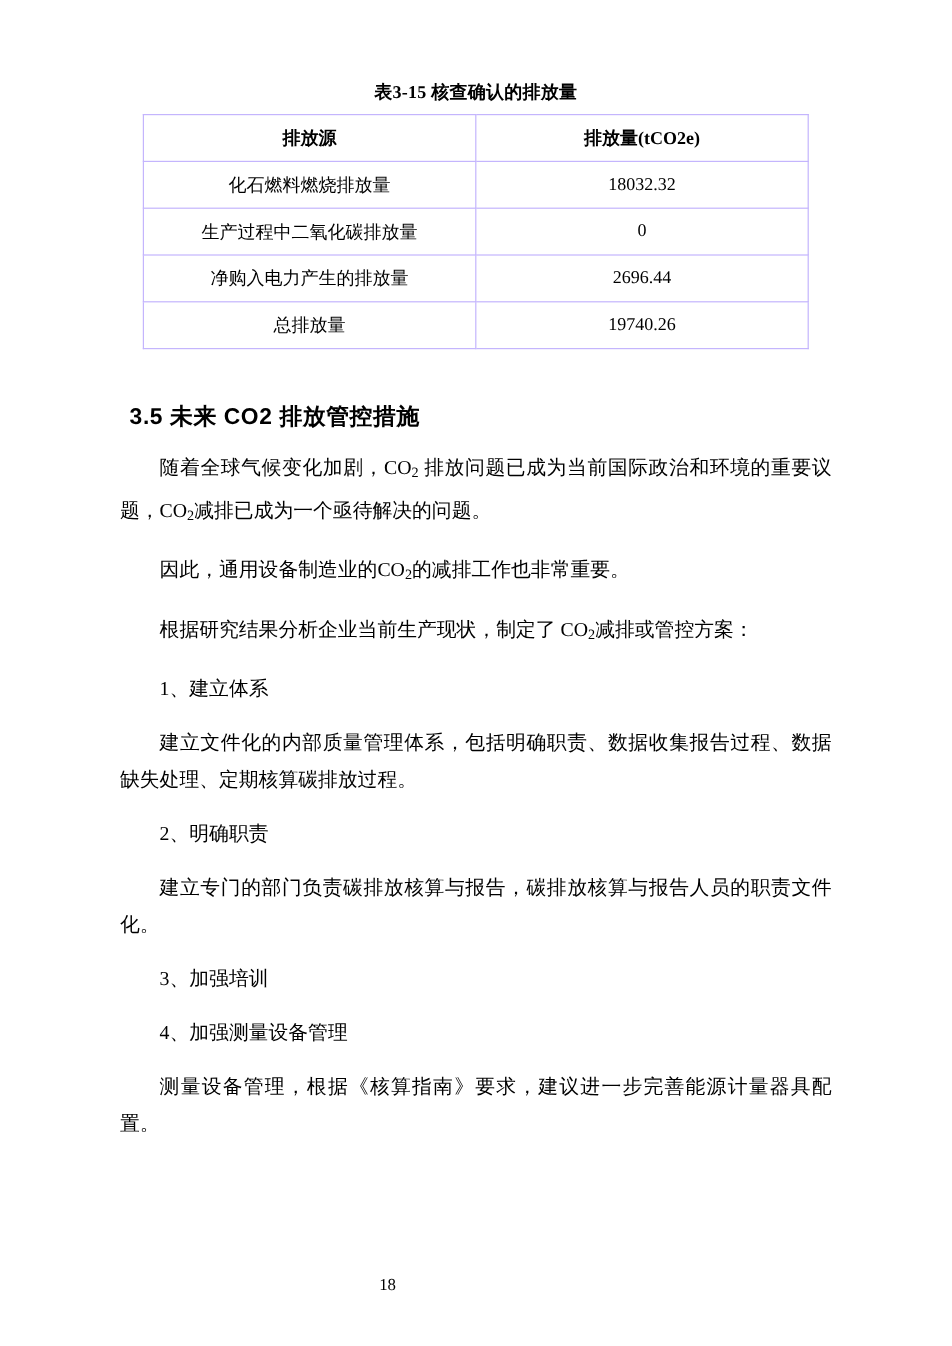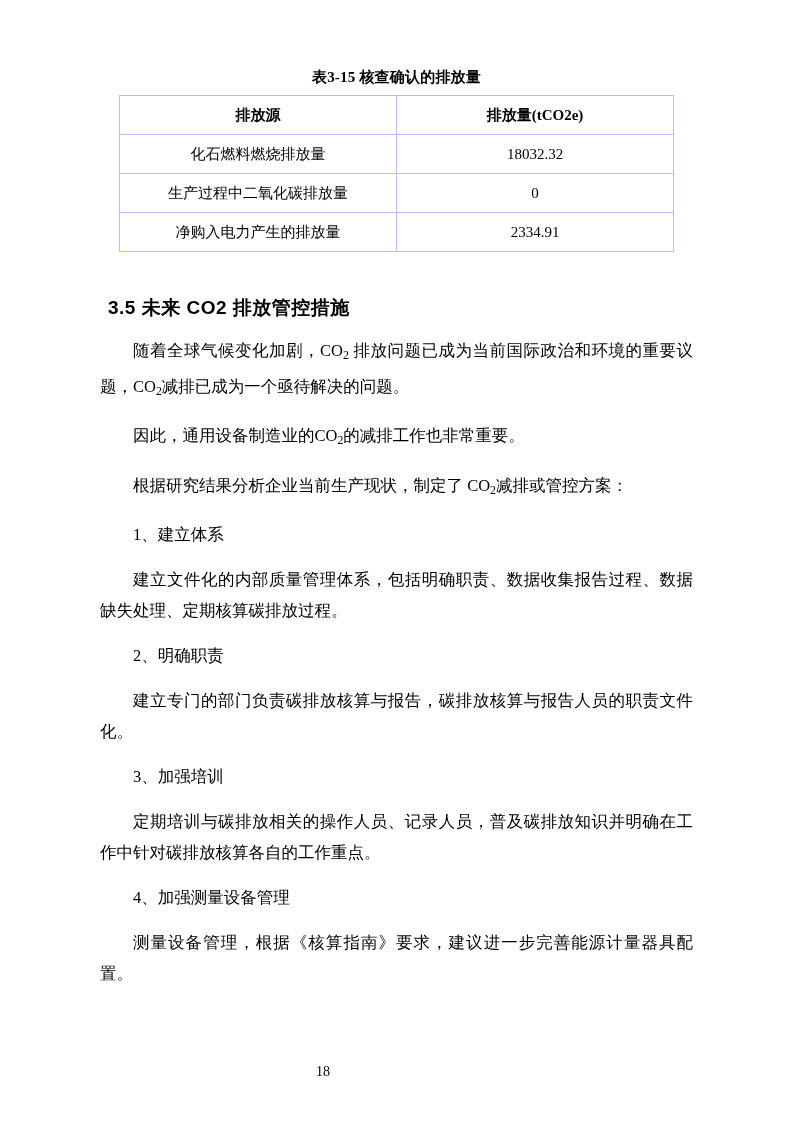--- a/index.html
+++ b/index.html
@@ -105,36 +105,39 @@
       <tr>
         <td>化石燃料燃烧排放量</td>
         <td>18032.32</td>
       </tr>
       <tr>
         <td>生产过程中二氧化碳排放量</td>
         <td>0</td>
       </tr>
       <tr>
         <td>净购入电力产生的排放量</td>
-        <td>2334.91</td>
+        <td>2696.44</td>
+      </tr>
+      <tr>
+        <td>总排放量</td>
+        <td>19740.26</td>
       </tr>
     </tbody>
   </table>
 
   <h2 class="section-heading">3.5 未来 CO2 排放管控措施</h2>
 
   <div>
     <p class="para">随着全球气候变化加剧，CO<sub>2</sub> 排放问题已成为当前国际政治和环境的重要议题，CO<sub>2</sub>减排已成为一个亟待解决的问题。</p>
     <p class="para">因此，通用设备制造业的CO<sub>2</sub>的减排工作也非常重要。</p>
     <p class="para">根据研究结果分析企业当前生产现状，制定了 CO<sub>2</sub>减排或管控方案：</p>
     <p class="para">1、建立体系</p>
     <p class="para">建立文件化的内部质量管理体系，包括明确职责、数据收集报告过程、数据缺失处理、定期核算碳排放过程。</p>
     <p class="para">2、明确职责</p>
     <p class="para">建立专门的部门负责碳排放核算与报告，碳排放核算与报告人员的职责文件化。</p>
     <p class="para">3、加强培训</p>
-    <p class="para">定期培训与碳排放相关的操作人员、记录人员，普及碳排放知识并明确在工作中针对碳排放核算各自的工作重点。</p>
     <p class="para">4、加强测量设备管理</p>
     <p class="para">测量设备管理，根据《核算指南》要求，建议进一步完善能源计量器具配置。</p>
   </div>
 
 </div>
 
 <div class="page-number">18</div>
 
 </body></html>

